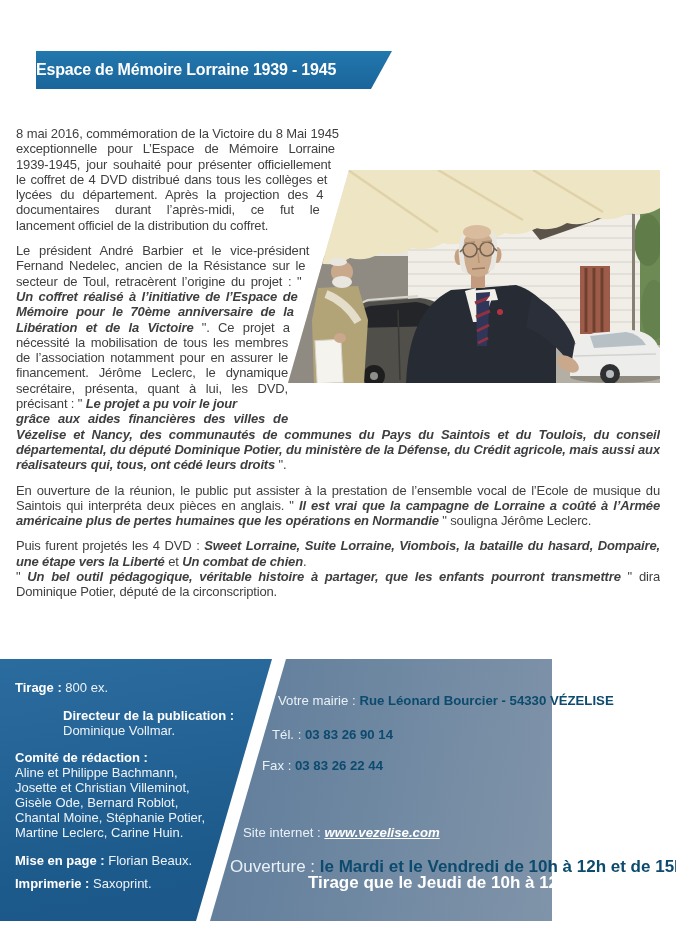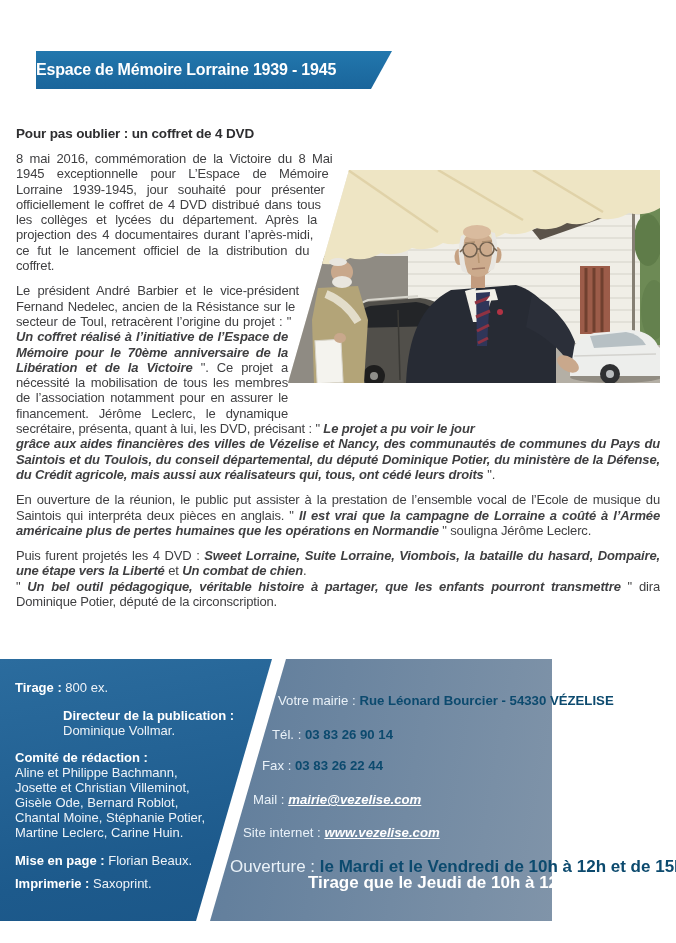--- a/index.html
+++ b/index.html
@@ -175,21 +175,20 @@
       <g stroke="#a98c6e" stroke-width="1.5">
         <line x1="177" y1="73" x2="187" y2="72"></line>
           <line x1="194" y1="72" x2="204" y2="71"></line>
       </g>
       <line x1="190" y1="83" x2="191" y2="93" stroke="#b5936f" stroke-width="1.5"></line>
       <line x1="184" y1="99" x2="197" y2="98" stroke="#9a7560" stroke-width="1.5"></line>
       <circle cx="212" cy="142" r="3" fill="#b23344"></circle>
     </svg>
   </div>
 
-  <h1>Pour pas oublier : un coffret de 4 DVD</h1>
   <p>8 mai 2016, commémoration de la Victoire du 8 Mai 1945 exceptionnelle pour L’Espace de Mémoire Lorraine 1939-1945, jour souhaité pour présenter officiellement le coffret de 4 DVD distribué dans tous les collèges et lycées du département. Après la projection des 4 documentaires durant l’après-midi, ce fut le lancement officiel de la distribution du coffret.</p>
   <p><span>Le président André Barbier et le vice-président Fernand Nedelec, ancien de la Résistance sur le secteur de Toul, retracèrent l’origine du projet : " </span><span class="q">Un coffret réalisé à l’initiative de l’Espace de Mémoire pour le 70ème anniversaire de la Libération et de la Victoire</span><span> ". Ce projet a nécessité la mobilisation de tous les membres de l’association notamment pour en assurer le financement. Jérôme Leclerc, le dynamique secrétaire, présenta, quant à lui, les DVD, précisant : " </span><span class="q">Le projet a pu voir le jour</span><br><span class="q">grâce aux aides financières des villes de Vézelise et Nancy, des communautés de communes du Pays du Saintois et du Toulois, du conseil départemental, du député Dominique Potier, du ministère de la Défense, du Crédit agricole, mais aussi aux réalisateurs qui, tous, ont cédé leurs droits</span><span> ".</span></p>
   <p><span>En ouverture de la réunion, le public put assister à la prestation de l’ensemble vocal de l’Ecole de musique du Saintois qui interpréta deux pièces en anglais. " </span><span class="q">Il est vrai que la campagne de Lorraine a coûté à l’Armée américaine plus de pertes humaines que les opérations en Normandie</span><span> " souligna Jérôme Leclerc.</span></p>
   <p><span>Puis furent projetés les 4 DVD : </span><span class="q">Sweet Lorraine, Suite Lorraine, Viombois, la bataille du hasard, Dompaire, une étape vers la Liberté</span><span> et </span><span class="q">Un combat de chien</span><span>.</span><br><span>" </span><span class="q">Un bel outil pédagogique, véritable histoire à partager, que les enfants pourront transmettre</span><span> " dira Dominique Potier, député de la circonscription.</span></p>
 </div>
 
 <div class="footer">
   <div class="panel panel-dark"></div>
   <div class="panel panel-light"></div>
 
@@ -225,24 +224,20 @@
     <b>Rue Léonard Bourcier - 54330 VÉZELISE</b>
   </div>
   <div class="row r2">
     <span>Tél. :</span>
     <b>03 83 26 90 14</b>
   </div>
   <div class="row r3">
     <span>Fax :</span>
     <b>03 83 26 22 44</b>
   </div>
-  <div class="row r4">
-    <span>Mail :</span>
-    <a class="link">mairie@vezelise.com</a>
-  </div>
   <div class="row r5">
     <span>Site internet :</span>
     <a class="link">www.vezelise.com</a>
   </div>
   <div class="row r6">
     <span>Ouverture :</span>
     <b>le Mardi et le Vendredi de 10h à 12h et de 15h30 à 17h30.</b>
     <span class="line2">Tirage que le Jeudi de 10h à 12h.</span>
   </div>
 </div>

